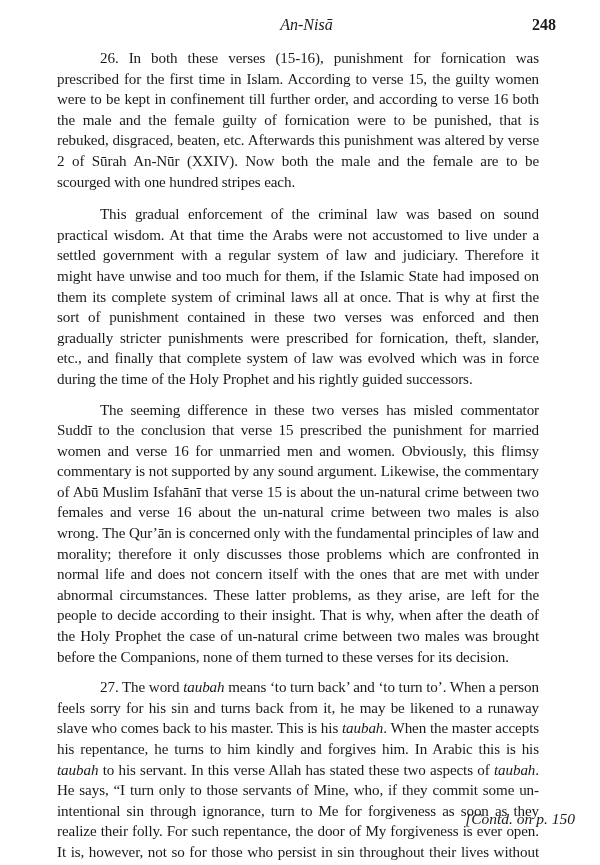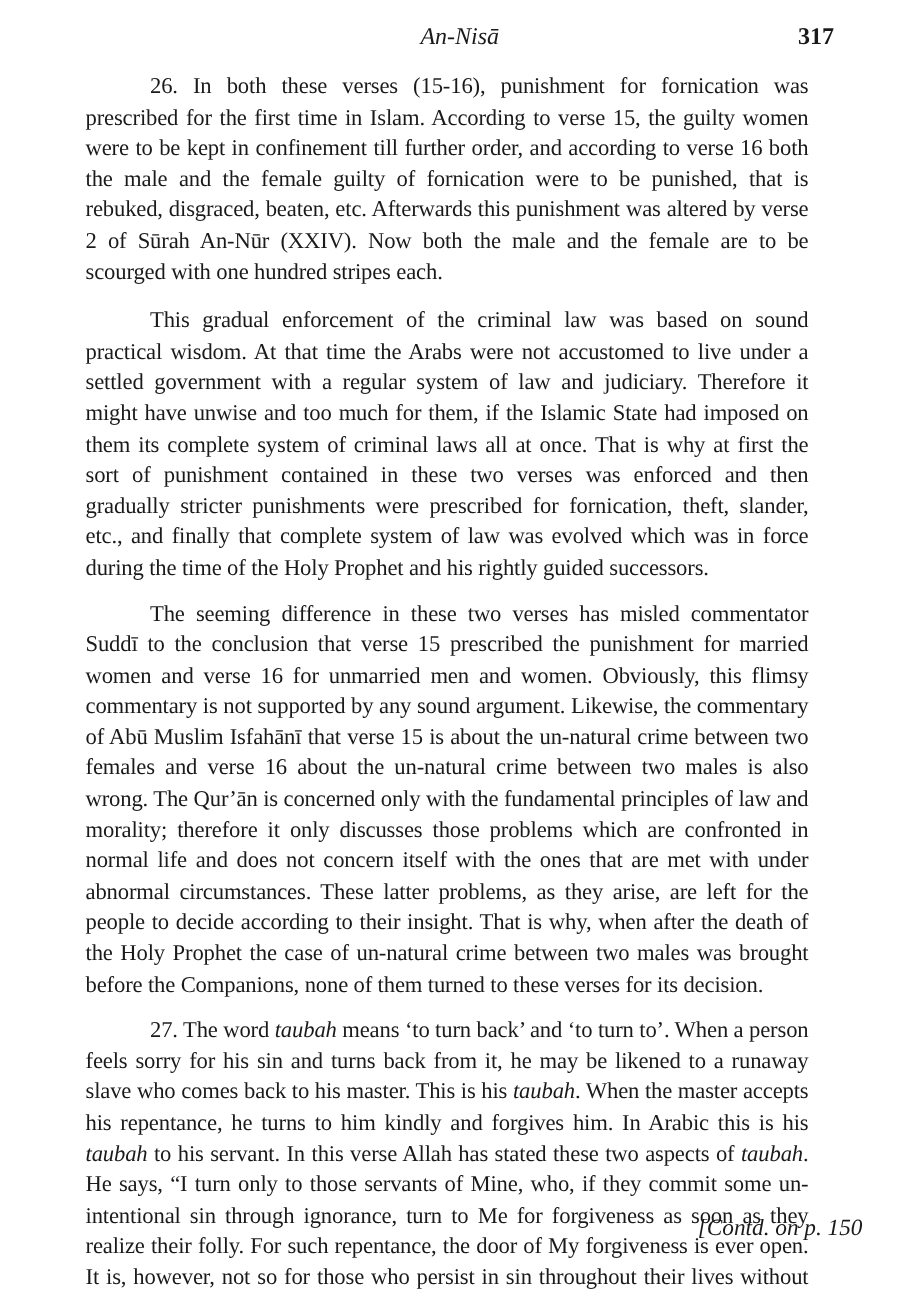--- a/index.html
+++ b/index.html
@@ -27,21 +27,21 @@
     font-style: italic; font-size: 15.5px;
   }
   em { font-style: italic; }
 </style>
 </head>
 <body>
 
 <div class="page">
   <div class="header">
     <div class="running-title">An-Nisā</div>
-    <div class="page-number">317</div>
+    <div class="page-number">248</div>
   </div>
 
   <div class="body">
     <p class="p1">26. In both these verses (15-16), punishment for fornication was prescribed for the first time in Islam. According to verse 15, the guilty women were to be kept in confinement till further order, and according to verse 16 both the male and the female guilty of fornication were to be punished, that is rebuked, disgraced, beaten, etc. Afterwards this punishment was altered by verse 2 of Sūrah An-Nūr (XXIV). Now both the male and the female are to be scourged with one hundred stripes each.</p>
     <p class="p2">This gradual enforcement of the criminal law was based on sound practical wisdom. At that time the Arabs were not accustomed to live under a settled government with a regular system of law and judiciary. Therefore it might have unwise and too much for them, if the Islamic State had imposed on them its complete system of criminal laws all at once. That is why at first the sort of punishment contained in these two verses was enforced and then gradually stricter punishments were prescribed for fornication, theft, slander, etc., and finally that complete system of law was evolved which was in force during the time of the Holy Prophet and his rightly guided successors.</p>
     <p class="p3">The seeming difference in these two verses has misled commentator Suddī to the conclusion that verse 15 prescribed the punishment for married women and verse 16 for unmarried men and women. Obviously, this flimsy commentary is not supported by any sound argument. Likewise, the commentary of Abū Muslim Isfahānī that verse 15 is about the un-natural crime between two females and verse 16 about the un-natural crime between two males is also wrong. The Qur’ān is concerned only with the fundamental principles of law and morality; therefore it only discusses those problems which are confronted in normal life and does not concern itself with the ones that are met with under abnormal circumstances. These latter problems, as they arise, are left for the people to decide according to their insight. That is why, when after the death of the Holy Prophet the case of un-natural crime between two males was brought before the Companions, none of them turned to these verses for its decision.</p>
     <p class="p4" id="note27">
       <span>27. The word </span><em>taubah</em><span> means ‘to turn back’ and ‘to turn to’. When a person feels sorry for his sin and turns back from it, he may be likened to a runaway slave who comes back to his master. This is his </span><em>taubah</em><span>. When the master accepts his repentance, he turns to him kindly and forgives him. In Arabic this is his </span><em>taubah</em><span> to his servant. In this verse Allah has stated these two aspects of </span><em>taubah</em><span>. He says, “I turn only to those servants of Mine, who, if they commit some un-intentional sin through ignorance, turn to Me for forgiveness as soon as they realize their folly. For such repentance, the door of My forgiveness is ever open. It is, however, not so for those who persist in sin throughout their lives without the least fear of Allah</span>
     </p>
   </div>

